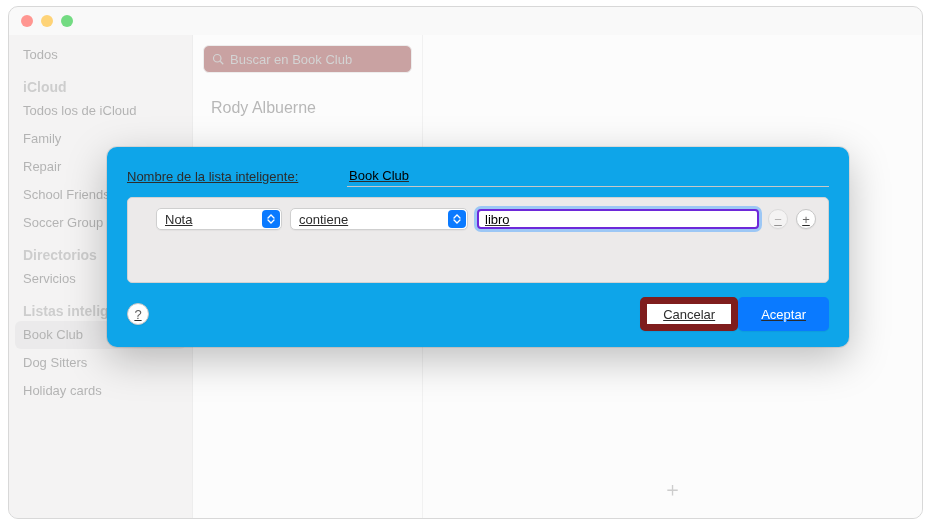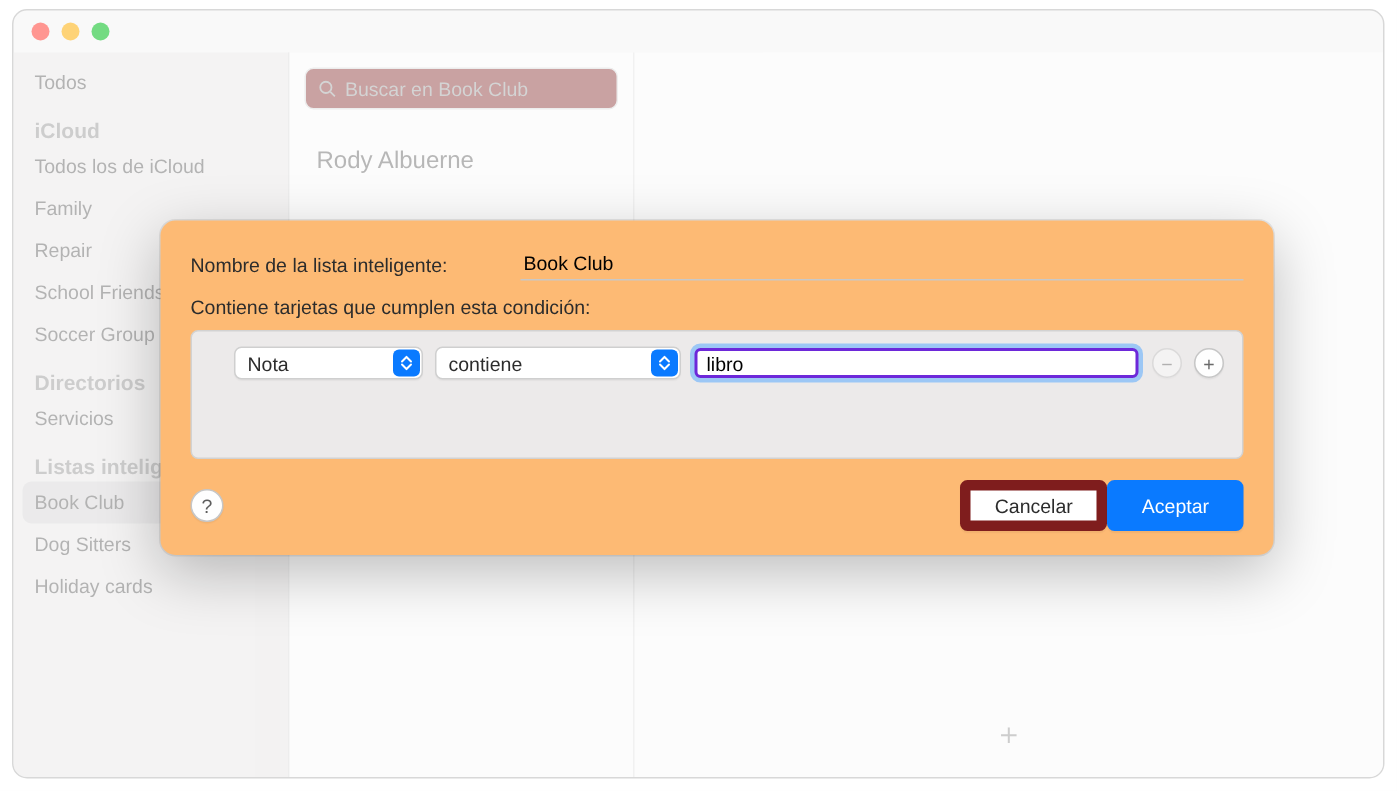--- a/index.html
+++ b/index.html
@@ -105,26 +105,27 @@
     .overlay {
       position: absolute;
       inset: 0;
       background: rgba(255,255,255,0.35);
     }
     .sheet {
       position: absolute;
       left: 98px;
       top: 140px;
       width: 742px;
-      background: #fdba74;
+      background: #0ea5e9;
       border-radius: 10px;
       box-shadow: 0 12px 40px rgba(0,0,0,0.25), 0 0 0 1px rgba(0,0,0,0.08);
       padding: 18px 20px 16px 20px;
       font-size: 13px;
       color: #2c2c2c;
+      text-decoration: underline;
     }
     .sheet-row {
       display: flex;
       align-items: center;
       margin-bottom: 10px;
     }
     .sheet-row label {
       width: 220px;
       text-align: left;
     }
@@ -172,21 +173,21 @@
       background: #0a7aff;
       border-radius: 4px;
       display: flex;
       flex-direction: column;
       align-items: center;
       justify-content: center;
       gap: 0;
     }
     .mac-select .arrows svg { display: block; }
     .select-field { width: 126px; margin-left: 16px; }
-    .select-op { width: 164px; }
+    .select-op { width: 178px; }
     .cond-input {
       flex: 1;
       height: 22px;
       border: 3px solid #6d28d9;
       border-radius: 5px;
       padding: 0 6px;
       font-size: 13px;
       background: #fff;
       outline: 3px solid #9cc7f5;
       outline-offset: -1px;
@@ -288,21 +289,20 @@
     </div>
   </div>
 
   <div class="overlay"></div>
 
   <div class="sheet">
     <div class="sheet-row">
       <label>Nombre de la lista inteligente:</label>
       <input class="sheet-input" value="Book Club" style="">
     </div>
-    <div class="sheet-subtitle">Contiene tarjetas que cumplen esta condición:</div>
     <div class="conditions-box">
       <div class="condition-row">
         <div class="mac-select select-field">
           <span>Nota</span>
           <span class="arrows">
             <svg width="8" height="5" viewBox="0 0 8 5">
                 <path d="M1 4 L4 1 L7 4" stroke="#fff" stroke-width="1.3" fill="none" stroke-linecap="round"></path>
               </svg>
             <svg width="8" height="5" viewBox="0 0 8 5">
                 <path d="M1 1 L4 4 L7 1" stroke="#fff" stroke-width="1.3" fill="none" stroke-linecap="round"></path>

